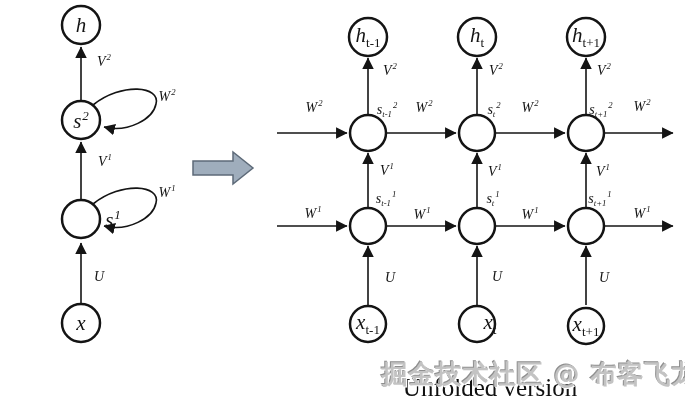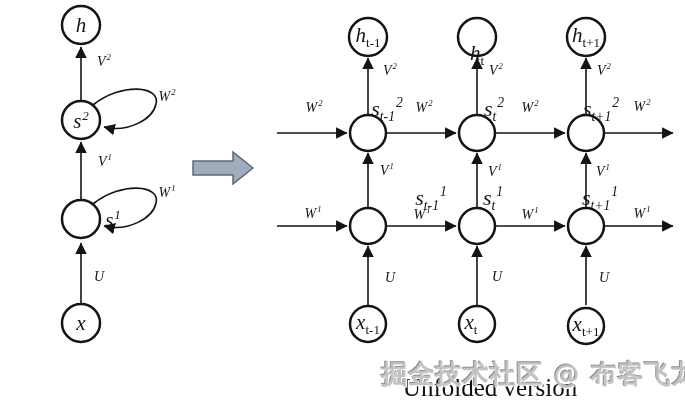--- a/index.html
+++ b/index.html
@@ -11,21 +11,21 @@
   svg.wires { position:absolute; left:0; top:0; }
   .lbl {
     position:absolute; transform:translate(-50%,-50%);
     font-style:italic; color:#141414; white-space:nowrap; line-height:1;
   }
   .lbl sup { font-size:62%; vertical-align:super; margin-left:1px; }
   .lbl sub { font-size:62%; vertical-align:sub; }
   .roman-sub sub { font-style:normal; }
   .edge-lbl { font-size:14px; }
   .node-lbl { font-size:21px; }
-  .s-lbl { font-size:22px; }
+  .s-lbl { font-size:14px; }
   .caption {
     position:absolute; transform:translate(-50%,-50%);
     font-style:normal; font-size:25px; color:#101010; white-space:nowrap;
   }
   .watermark {
     position:absolute; transform:translate(-50%,-50%);
     font-style:normal; font-weight:700; font-size:26px; letter-spacing:1px;
     color:#c3c3c3; text-shadow:1px 1px 0 #ffffff, -1px -1px 0 #8f8f8f;
     white-space:nowrap;
     font-family:"DejaVu Sans","Liberation Sans",sans-serif;
@@ -103,33 +103,33 @@
   <div class="lbl node-lbl" style="left:81px;top:120px;"><span>s</span><sup>2</sup></div>
   <div class="lbl node-lbl" style="left:81px;top:219px;margin-left:32px;"><span>s</span><sup>1</sup></div>
   <div class="lbl node-lbl" style="left:81px;top:323px;"><span>x</span></div>
   <div class="lbl edge-lbl" style="left:104px;top:61px;"><span>V</span><sup>2</sup></div>
   <div class="lbl edge-lbl" style="left:167px;top:96px;"><span>W</span><sup>2</sup></div>
   <div class="lbl edge-lbl" style="left:105px;top:161px;"><span>V</span><sup>1</sup></div>
   <div class="lbl edge-lbl" style="left:167px;top:192px;"><span>W</span><sup>1</sup></div>
   <div class="lbl edge-lbl" style="left:99px;top:277px;"><span>U</span></div>
 
   <div class="lbl node-lbl roman-sub" style="left:368px;top:37px;"><span>h</span><sub>t-1</sub></div>
-  <div class="lbl node-lbl roman-sub" style="left:477px;top:37px;margin-top:18px;"><span>h</span><sub>t</sub></div>
+  <div class="lbl node-lbl roman-sub" style="left:477px;top:37px;"><span>h</span><sub>t</sub></div>
   <div class="lbl node-lbl roman-sub" style="left:586px;top:37px;"><span>h</span><sub>t+1</sub></div>
 
   <div class="lbl s-lbl" style="left:387px;top:110px;"><span>s</span><sub>t-1</sub><sup>2</sup></div>
   <div class="lbl s-lbl" style="left:494px;top:110px;"><span>s</span><sub>t</sub><sup>2</sup></div>
   <div class="lbl s-lbl" style="left:601px;top:110px;"><span>s</span><sub>t+1</sub><sup>2</sup></div>
 
-  <div class="lbl s-lbl" style="left:386px;top:199px;margin-left:45px;"><span>s</span><sub>t-1</sub><sup>1</sup></div>
+  <div class="lbl s-lbl" style="left:386px;top:199px;"><span>s</span><sub>t-1</sub><sup>1</sup></div>
   <div class="lbl s-lbl" style="left:493px;top:199px;"><span>s</span><sub>t</sub><sup>1</sup></div>
   <div class="lbl s-lbl" style="left:600px;top:199px;"><span>s</span><sub>t+1</sub><sup>1</sup></div>
 
   <div class="lbl node-lbl roman-sub" style="left:368px;top:324px;"><span>x</span><sub>t-1</sub></div>
-  <div class="lbl node-lbl roman-sub" style="left:471px;top:324px;"><span>x</span><sub>t</sub></div>
+  <div class="lbl node-lbl roman-sub" style="left:490px;top:324px;"><span>x</span><sub>t</sub></div>
   <div class="lbl node-lbl roman-sub" style="left:586px;top:326px;text-align:right;"><span>x</span><sub>t+1</sub></div>
 
   <div class="lbl edge-lbl" style="left:390px;top:70px;"><span>V</span><sup>2</sup></div>
   <div class="lbl edge-lbl" style="left:496px;top:70px;"><span>V</span><sup>2</sup></div>
   <div class="lbl edge-lbl" style="left:604px;top:70px;"><span>V</span><sup>2</sup></div>
 
   <div class="lbl edge-lbl" style="left:387px;top:170px;"><span>V</span><sup>1</sup></div>
   <div class="lbl edge-lbl" style="left:495px;top:171px;"><span>V</span><sup>1</sup></div>
   <div class="lbl edge-lbl" style="left:603px;top:171px;"><span>V</span><sup>1</sup></div>
 

